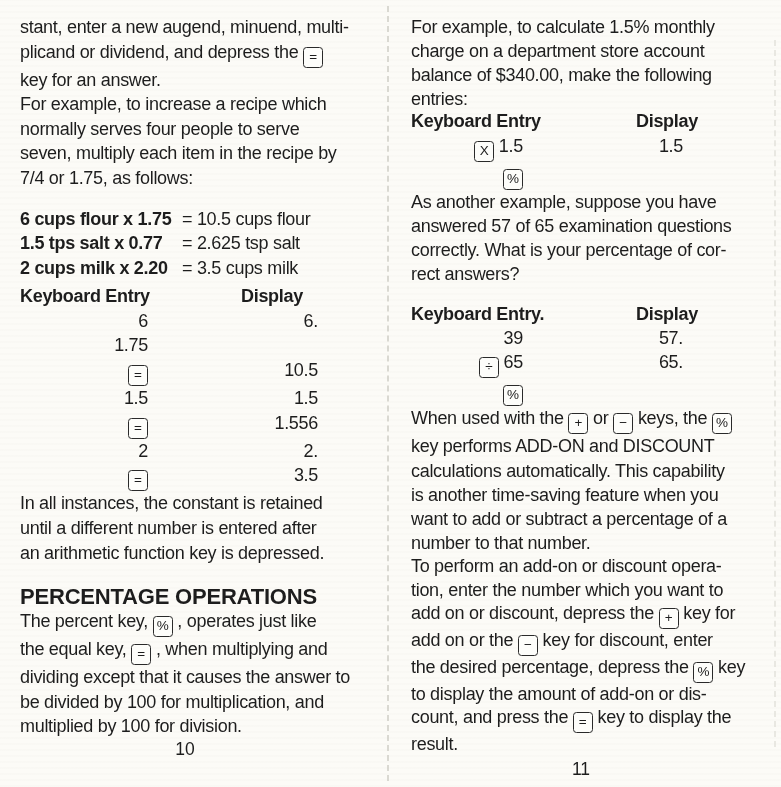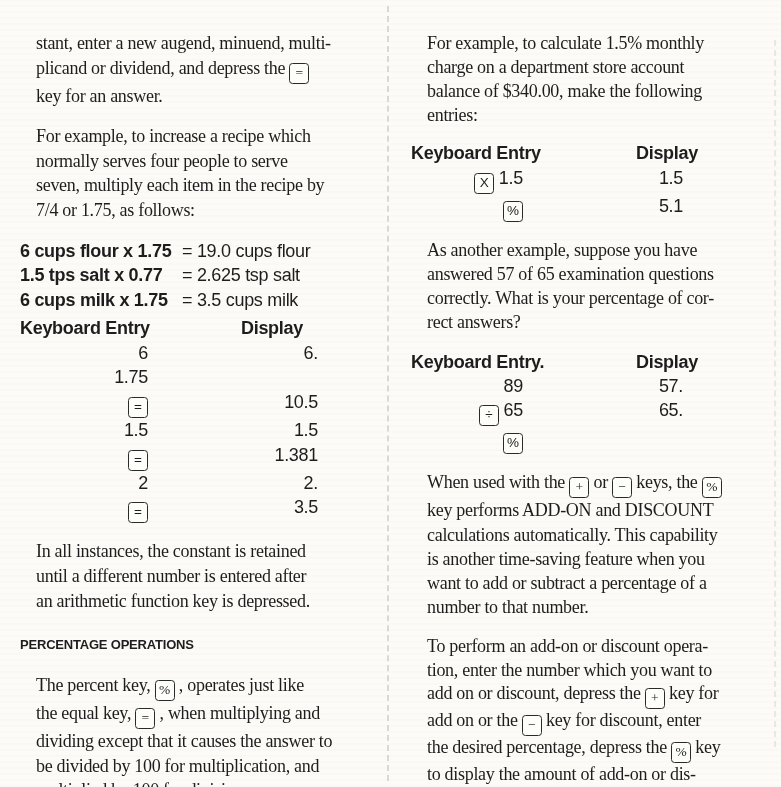--- a/index.html
+++ b/index.html
@@ -19,21 +19,21 @@
     border-left:2px dashed #cfcec6;opacity:.75;
   }
   .edge-line{
     position:absolute;right:5px;top:40px;bottom:40px;width:0;
     border-left:2px dashed #d8d7cf;opacity:.5;
   }
   .col{position:absolute;top:15px;font-size:18px;letter-spacing:-0.3px;}
   .col-left{left:20px;width:366px;}
   .col-right{left:411px;width:368px;}
 
-  p.para{margin:16px;line-height:24.6px;white-space:nowrap;font-family:Liberation Serif, serif;}
+  p.para{margin:0;line-height:24.6px;white-space:nowrap;}
   .col-right p.para{line-height:24px;}
 
   .key{
     display:inline-block;
     border:1.5px solid #2a2a2a;
     border-radius:3.5px;
     min-width:13px;
     padding:0 2.5px;
     height:19px;line-height:18px;
     font-size:13.5px;letter-spacing:0;
@@ -52,50 +52,50 @@
   .th-display{position:absolute;top:0;}
   .col-left .th-display{left:221px;}
   .col-right .th-display{left:225px;}
 
   .tbl-row{display:grid;line-height:24.7px;}
   .col-left .tbl-row{grid-template-columns:128px 170px;}
   .col-right .tbl-row{grid-template-columns:112px 160px;line-height:24px;}
   .td-entry,.td-display{text-align:right;white-space:nowrap;}
 
   .p-constant{margin-top:21px;}
-  .heading{margin:19px 0 0 0;font-size:13px;letter-spacing:-0.2px;line-height:25px;white-space:nowrap;}
+  .heading{margin:19px 0 0 0;font-size:22px;letter-spacing:-0.2px;line-height:25px;white-space:nowrap;}
   .p-percent{margin-top:1px;line-height:24.3px !important;}
   .p-exam{margin-top:7px;}
   .p-addon{margin-top:5px;line-height:24.2px !important;}
   .p-procedure{margin-top:14px;line-height:23.2px !important;}
 
-  .pagenum{margin-top:13px;font-size:17.5px;text-align:center;letter-spacing:0;}
+  .pagenum{margin-top:1px;font-size:17.5px;text-align:center;letter-spacing:0;}
   .col-left .pagenum{width:330px;}
   .col-right .pagenum{width:340px;margin-top:3px;}
 </style>
 </head>
 <body>
 
 <div class="sheet">
   <div class="gutter-line"></div>
   <div class="edge-line"></div>
 
   <section class="col col-left">
     <p class="para">stant, enter a new augend, minuend, multi-<br>plicand or dividend, and depress the <span class="key">=</span><br>key for an answer.</p>
     <p class="para">For example, to increase a recipe which<br>normally serves four people to serve<br>seven, multiply each item in the recipe by<br>7/4 or 1.75, as follows:</p>
 
     <div class="recipe">
       <div class="recipe-row">
-        <span class="r-left">6 cups flour x 1.75</span><span class="r-right">= 19.0 cups flour</span>
+        <span class="r-left">6 cups flour x 1.75</span><span class="r-right">= 10.5 cups flour</span>
       </div>
       <div class="recipe-row">
         <span class="r-left">1.5 tps salt x 0.77</span><span class="r-right">= 2.625 tsp salt</span>
       </div>
       <div class="recipe-row">
-        <span class="r-left">6 cups milk x 1.75</span><span class="r-right">= 3.5 cups milk</span>
+        <span class="r-left">2 cups milk x 2.20</span><span class="r-right">= 3.5 cups milk</span>
       </div>
     </div>
 
     <div class="tbl">
       <div class="tbl-head">
         <span class="th-entry">Keyboard Entry</span>
         <span class="th-display">Display</span>
       </div>
       <div class="tbl-row">
           <span class="td-entry">6</span>
@@ -107,21 +107,21 @@
       <div class="tbl-row">
           <span class="td-entry"><span class="key">=</span></span>
           <span class="td-display">10.5</span>
         </div>
       <div class="tbl-row">
           <span class="td-entry">1.5</span>
           <span class="td-display">1.5</span>
         </div>
       <div class="tbl-row">
           <span class="td-entry"><span class="key">=</span></span>
-          <span class="td-display">1.381</span>
+          <span class="td-display">1.556</span>
         </div>
       <div class="tbl-row">
           <span class="td-entry">2</span>
           <span class="td-display">2.</span>
         </div>
       <div class="tbl-row">
           <span class="td-entry"><span class="key">=</span></span>
           <span class="td-display">3.5</span>
         </div>
     </div>
@@ -141,33 +141,32 @@
       <div class="tbl-head tight">
         <span class="th-entry">Keyboard Entry</span>
         <span class="th-display">Display</span>
       </div>
       <div class="tbl-row">
           <span class="td-entry"><span class="key">X</span> 1.5</span>
           <span class="td-display">1.5</span>
         </div>
       <div class="tbl-row">
           <span class="td-entry"><span class="key">%</span></span>
-          <span class="td-display">5.1</span>
         </div>
     </div>
 
     <p class="para p-exam">As another example, suppose you have<br>answered 57 of 65 examination questions<br>correctly. What is your percentage of cor-<br>rect answers?</p>
 
     <div class="tbl">
       <div class="tbl-head mid">
         <span class="th-entry">Keyboard Entry.</span>
         <span class="th-display">Display</span>
       </div>
       <div class="tbl-row">
-          <span class="td-entry">89</span>
+          <span class="td-entry">39</span>
           <span class="td-display">57.</span>
         </div>
       <div class="tbl-row">
           <span class="td-entry"><span class="key">÷</span> 65</span>
           <span class="td-display">65.</span>
         </div>
       <div class="tbl-row">
           <span class="td-entry"><span class="key">%</span></span>
         </div>
     </div>

